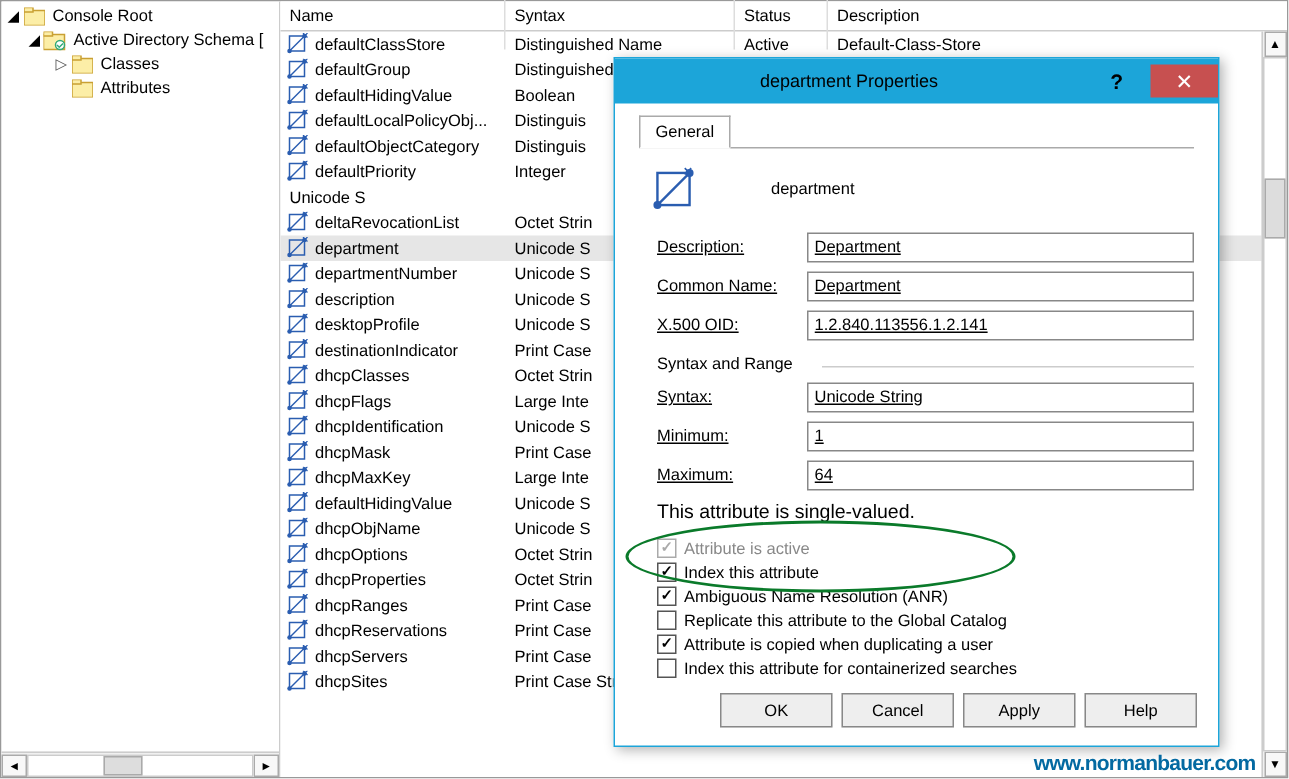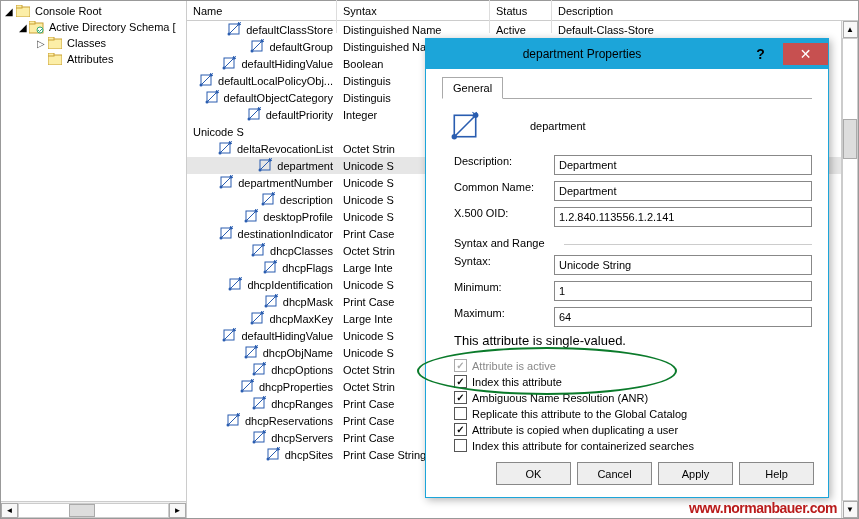--- a/index.html
+++ b/index.html
@@ -23,56 +23,56 @@
     .list-panel { flex: 1; position: relative; background: #fff; }
     .list-header { display: flex; border-bottom: 1px solid #ccc; background: #fff; height: 20px; align-items: center; }
     .col { padding: 16px 6px; font-weight: normal; white-space: nowrap; overflow: hidden; }
     .col-name { width: 150px; border-right: 1px solid #ddd; }
     .col-syntax { width: 153px; border-right: 1px solid #ddd; }
     .col-status { width: 62px; border-right: 1px solid #ddd; }
     .col-desc { flex: 1; }
     .list-body { }
     .list-row { display: flex; height: 17px; align-items: center; }
     .list-row.selected { background: #e6e6e6; }
-    .row-name { width: 150px; padding: 0 4px; display: flex; align-items: center; white-space: nowrap; overflow: hidden; justify-content: flex-end; }
+    .row-name { width: 150px; padding: 0 4px; display: flex; align-items: center; white-space: nowrap; overflow: hidden; }
     .row-syntax { width: 153px; padding: 0 6px; white-space: nowrap; overflow: hidden; }
     .row-status { width: 62px; padding: 0 6px; }
     .row-desc { flex: 1; padding: 0 6px; white-space: nowrap; overflow: hidden; }
     .attr-icon { width: 16px; height: 16px; margin-right: 3px; display: inline-flex; align-items: center; justify-content: center; flex-shrink: 0; }
     .v-scroll { position: absolute; right: 0; top: 20px; bottom: 0; width: 17px; background: #f0f0f0; border-left: 1px solid #ccc; display: flex; flex-direction: column; }
     .v-scroll .sbtn { height: 17px; width: 15px; margin: 0 auto; border: 1px solid #aaa; background: #f8f8f8; display: flex; align-items: center; justify-content: center; font-size: 8px; }
     .v-scroll .track { flex: 1; border: 1px solid #ccc; background: #fff; position: relative; }
     .v-scroll .thumb { position: absolute; top: 80px; left: 0; right: 0; height: 40px; background: #ddd; border: 1px solid #aaa; }
 
-    .dialog { position: absolute; left: 425px; top: 38px; width: 404px; height: 460px; background: #fff; border: 1px solid #1ca5d9; box-shadow: 2px 2px 8px rgba(0,0,0,0.3); }
+    .dialog { position: absolute; left: 409px; top: 38px; width: 404px; height: 460px; background: #fff; border: 1px solid #1ca5d9; box-shadow: 2px 2px 8px rgba(0,0,0,0.3); }
     .titlebar { height: 30px; background: #1ca5d9; display: flex; align-items: center; color: #000; }
     .titlebar-title { flex: 1; text-align: center; font-size: 12px; }
     .titlebar-btn { width: 45px; height: 22px; display: flex; align-items: center; justify-content: center; font-size: 14px; }
     .titlebar-btn.help { background: #1ca5d9; font-weight: bold; }
     .titlebar-btn.close { background: #c75050; color: #fff; font-family: Arial; }
     .dialog-body { padding: 8px 16px; height: calc(100% - 30px); position: relative; }
     .tab-strip { display: flex; border-bottom: 1px solid #aaa; margin-bottom: 12px; }
     .tab { padding: 4px 10px; border: 1px solid #aaa; border-bottom: 1px solid #fff; margin-bottom: -1px; background: #fff; font-size: 11px; }
     .header-row { display: flex; align-items: center; margin: 4px 0 14px 8px; }
     .big-icon { width: 30px; height: 30px; display: flex; align-items: center; justify-content: center; }
     .header-label { margin-left: 50px; font-size: 11px; }
-    .field-row { display: flex; align-items: flex-start; margin: 6px 0; padding-left: 12px; }
+    .field-row { display: flex; align-items: center; margin: 6px 0; padding-left: 12px; text-decoration: underline; }
     .field-label { width: 100px; font-size: 11px; }
     .field-input { flex: 1; height: 20px; border: 1px solid #888; padding: 0 4px; font-size: 11px; background: #fff; }
     .groupbox-label { margin: 10px 0 4px 12px; font-size: 11px; position: relative; }
     .groupbox-label::before { content: ''; position: absolute; top: 7px; left: 110px; right: 0; height: 1px; background: #ccc; }
     .note { padding-left: 12px; margin-top: 6px; font-size: 13px; }
     .checkbox-row { display: flex; align-items: center; padding-left: 12px; margin: 3px 0; font-size: 11px; }
     .checkbox { width: 13px; height: 13px; border: 1px solid #555; margin-right: 5px; display: flex; align-items: center; justify-content: center; font-size: 10px; background: #fff; }
     .checkbox.checked::after { content: '✓'; color: #000; font-weight: bold; line-height: 1; }
     .checkbox.disabled { border-color: #aaa; }
     .checkbox.disabled.checked::after { color: #aaa; }
     .button-row { display: flex; justify-content: flex-end; gap: 6px; padding: 6px 4px; position: absolute; bottom: 6px; right: 10px; left: 10px; }
     .btn { width: 75px; height: 23px; border: 1px solid #888; background: #eee; font-size: 11px; cursor: pointer; }
-    .watermark { position: absolute; bottom: 3px; right: 22px; font-family: Arial; font-weight: bold; font-size: 14px; color: #b91c1c; letter-spacing: -0.5px; z-index: 100; }
+    .watermark { position: absolute; bottom: 3px; right: 22px; font-family: Arial; font-weight: bold; font-size: 14px; color: #0369a1; letter-spacing: -0.5px; z-index: 100; }
     .ellipse-annot { position: absolute; left: 417px; top: 347px; width: 260px; height: 48px; border: 2px solid #0a7a2a; border-radius: 50%; pointer-events: none; z-index: 50; }
   </style>
 </head>
 <body>
 
 <div class="container">
   <div class="tree-panel">
     <div class="tree-content">
       <div class="tree-item level1">
         <span class="tree-arrow open">◢</span>

